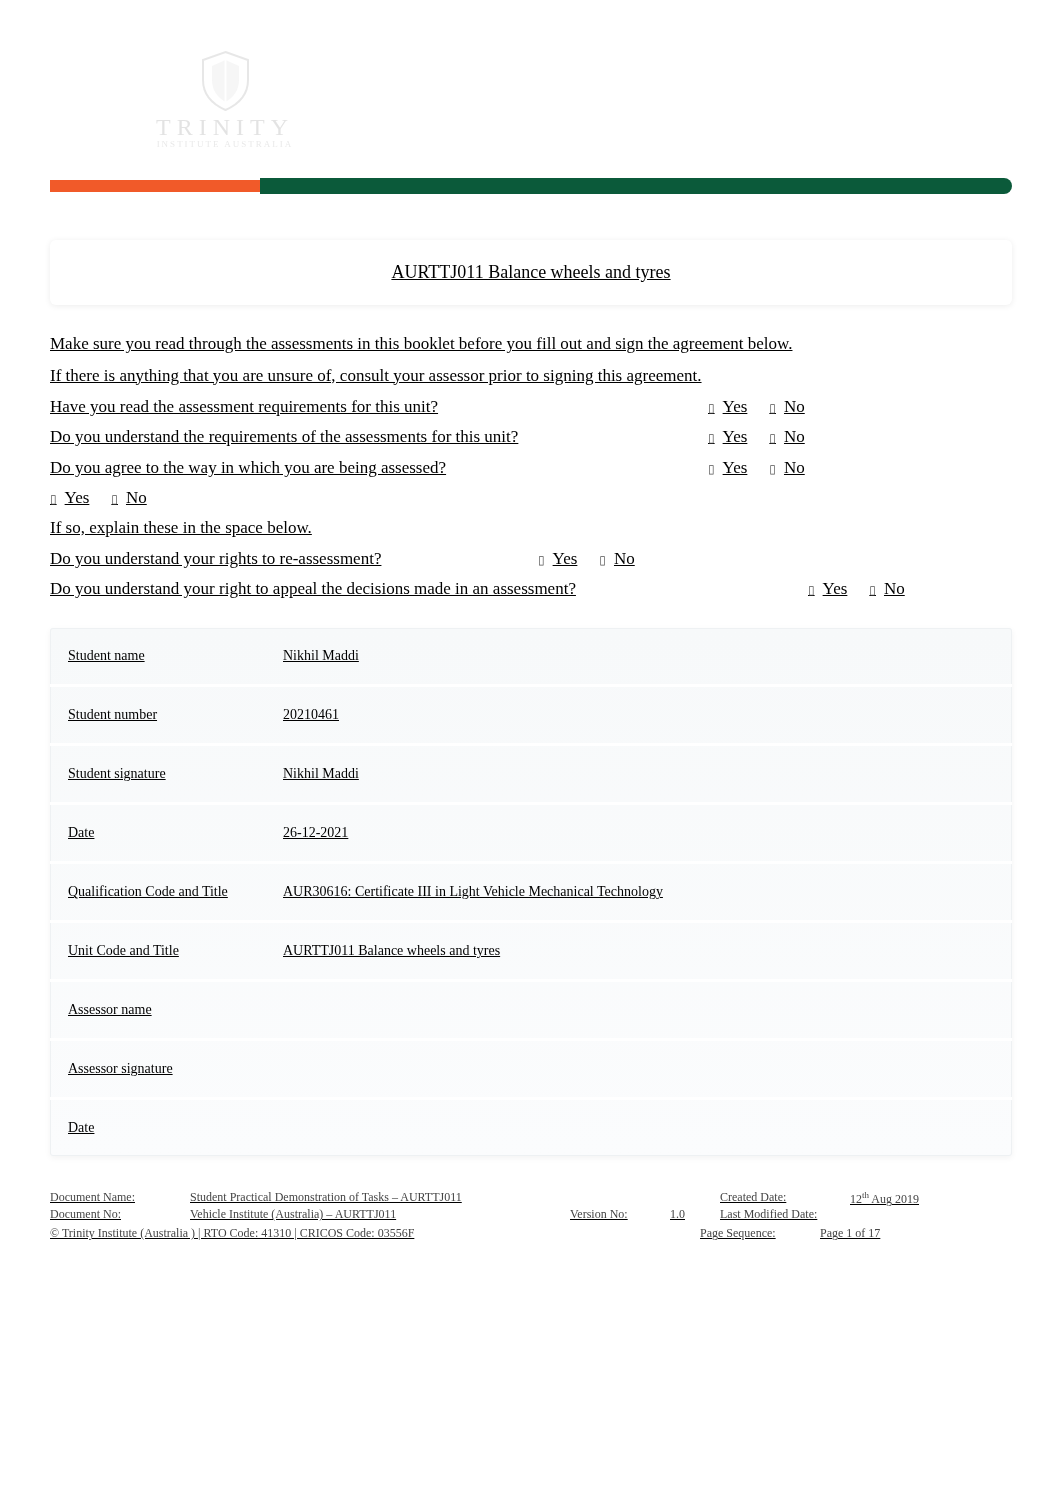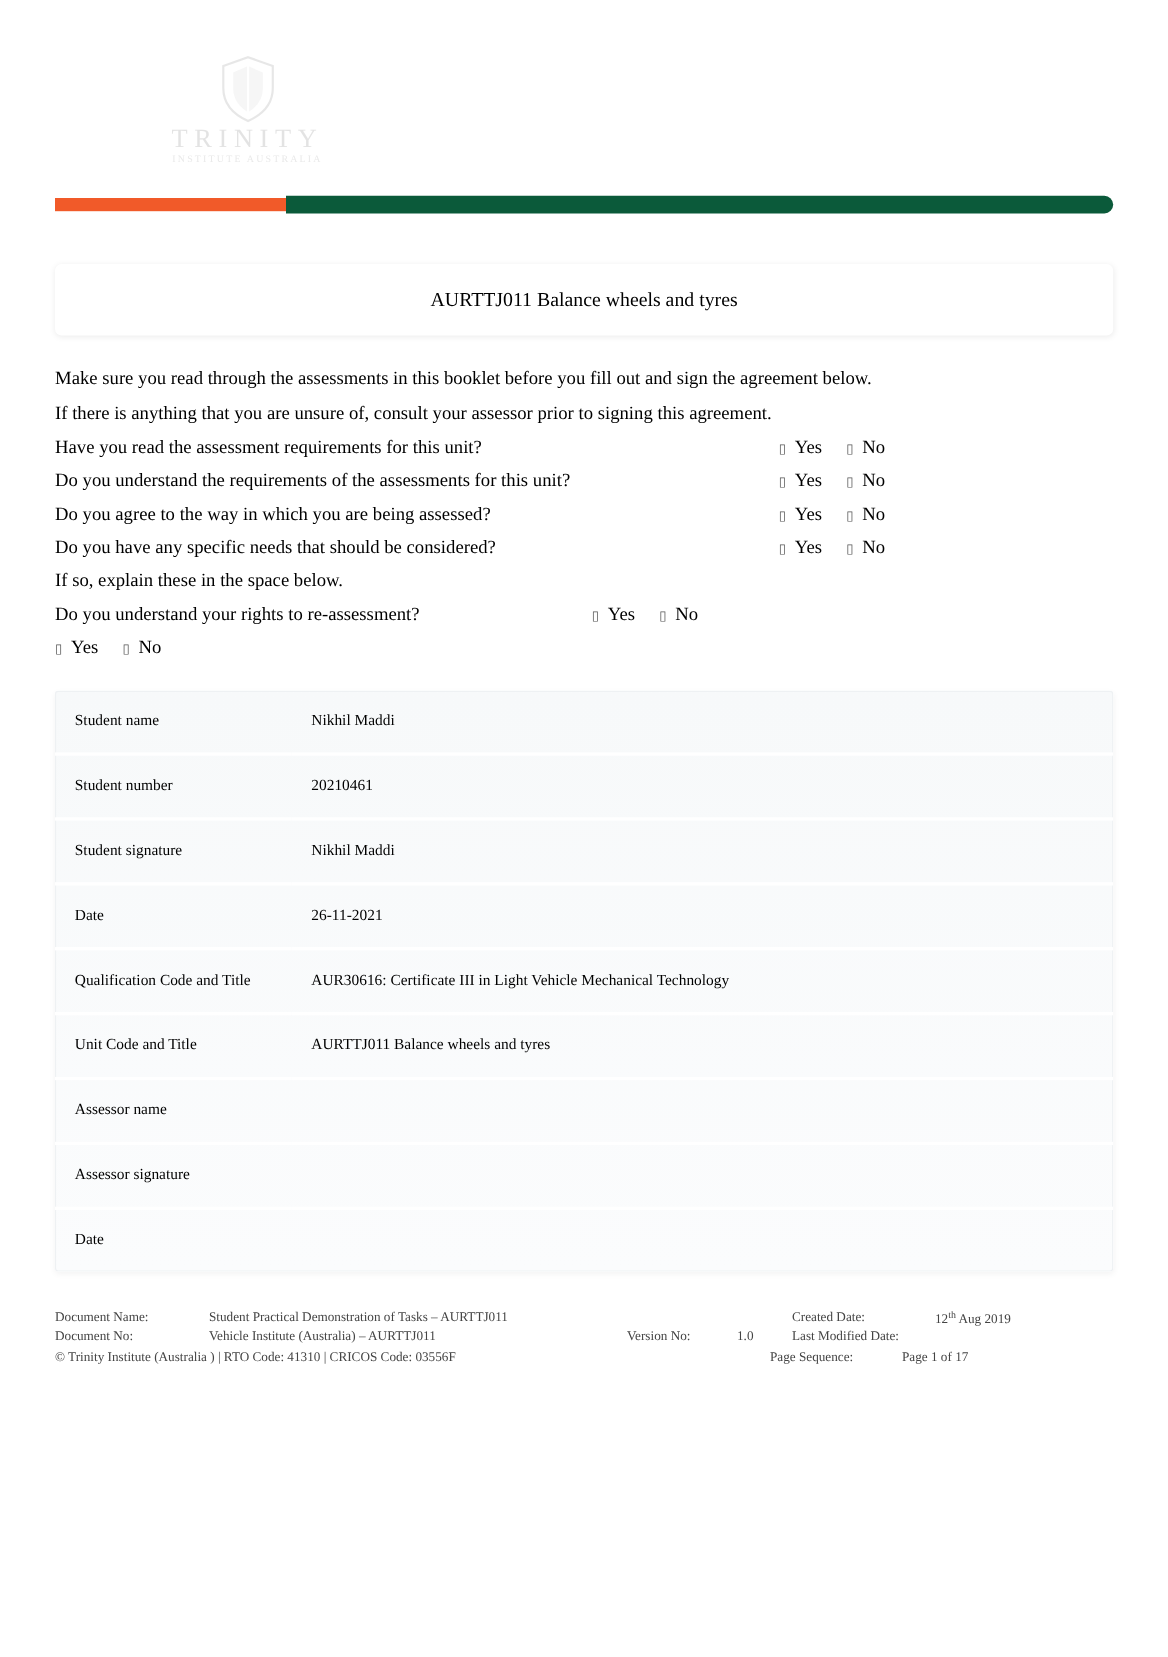--- a/index.html
+++ b/index.html
@@ -6,20 +6,21 @@
   body {
     font-family: "Times New Roman", Times, serif;
     background: #ffffff;
     width: 1062px;
     margin: 0 auto;
     color: #000;
     font-size: 16px;
   }
   .page {
     padding: 50px 50px 20px 50px;
+    text-decoration: underline;
   }
   .header-band {
     position: relative;
     height: 160px;
     margin-bottom: 10px;
   }
   .logo-block {
     position: absolute;
     left: 90px; top: 0;
     width: 170px;
@@ -237,21 +238,20 @@
             <span class="box-glyph">▯</span>
             <span>Yes</span>
           </span>
         <span class="opt">
             <span class="box-glyph">▯</span>
             <span>No</span>
           </span>
       </span>
     </div>
     <div class="q-row">
-      <span class="q-text" style="width:640px">Do you have any specific needs that should be considered?</span>
       <span class="q-opts">
         <span class="opt">
             <span class="box-glyph">▯</span>
             <span>Yes</span>
           </span>
         <span class="opt">
             <span class="box-glyph">▯</span>
             <span>No</span>
           </span>
       </span>
@@ -269,20 +269,21 @@
             <span>Yes</span>
           </span>
         <span class="opt">
             <span class="box-glyph">▯</span>
             <span>No</span>
           </span>
       </span>
     </div>
 
     <div class="q-row">
+      <span class="q-text" style="width:740px">Do you understand your right to appeal the decisions made in an assessment?</span>
       <span class="q-opts">
         <span class="opt">
             <span class="box-glyph">▯</span>
             <span>Yes</span>
           </span>
         <span class="opt">
             <span class="box-glyph">▯</span>
             <span>No</span>
           </span>
       </span>
@@ -299,21 +300,21 @@
       <tr>
         <td class="label">Student number</td>
         <td>20210461</td>
       </tr>
       <tr>
         <td class="label">Student signature</td>
         <td>Nikhil Maddi</td>
       </tr>
       <tr>
         <td class="label">Date</td>
-        <td>26-11-2021</td>
+        <td>26-12-2021</td>
       </tr>
       <tr>
         <td class="label">Qualification Code and Title</td>
         <td>AUR30616: Certificate III in Light Vehicle Mechanical Technology</td>
       </tr>
       <tr>
         <td class="label">Unit Code and Title</td>
         <td>AURTTJ011 Balance wheels and tyres</td>
       </tr>
       <tr>

